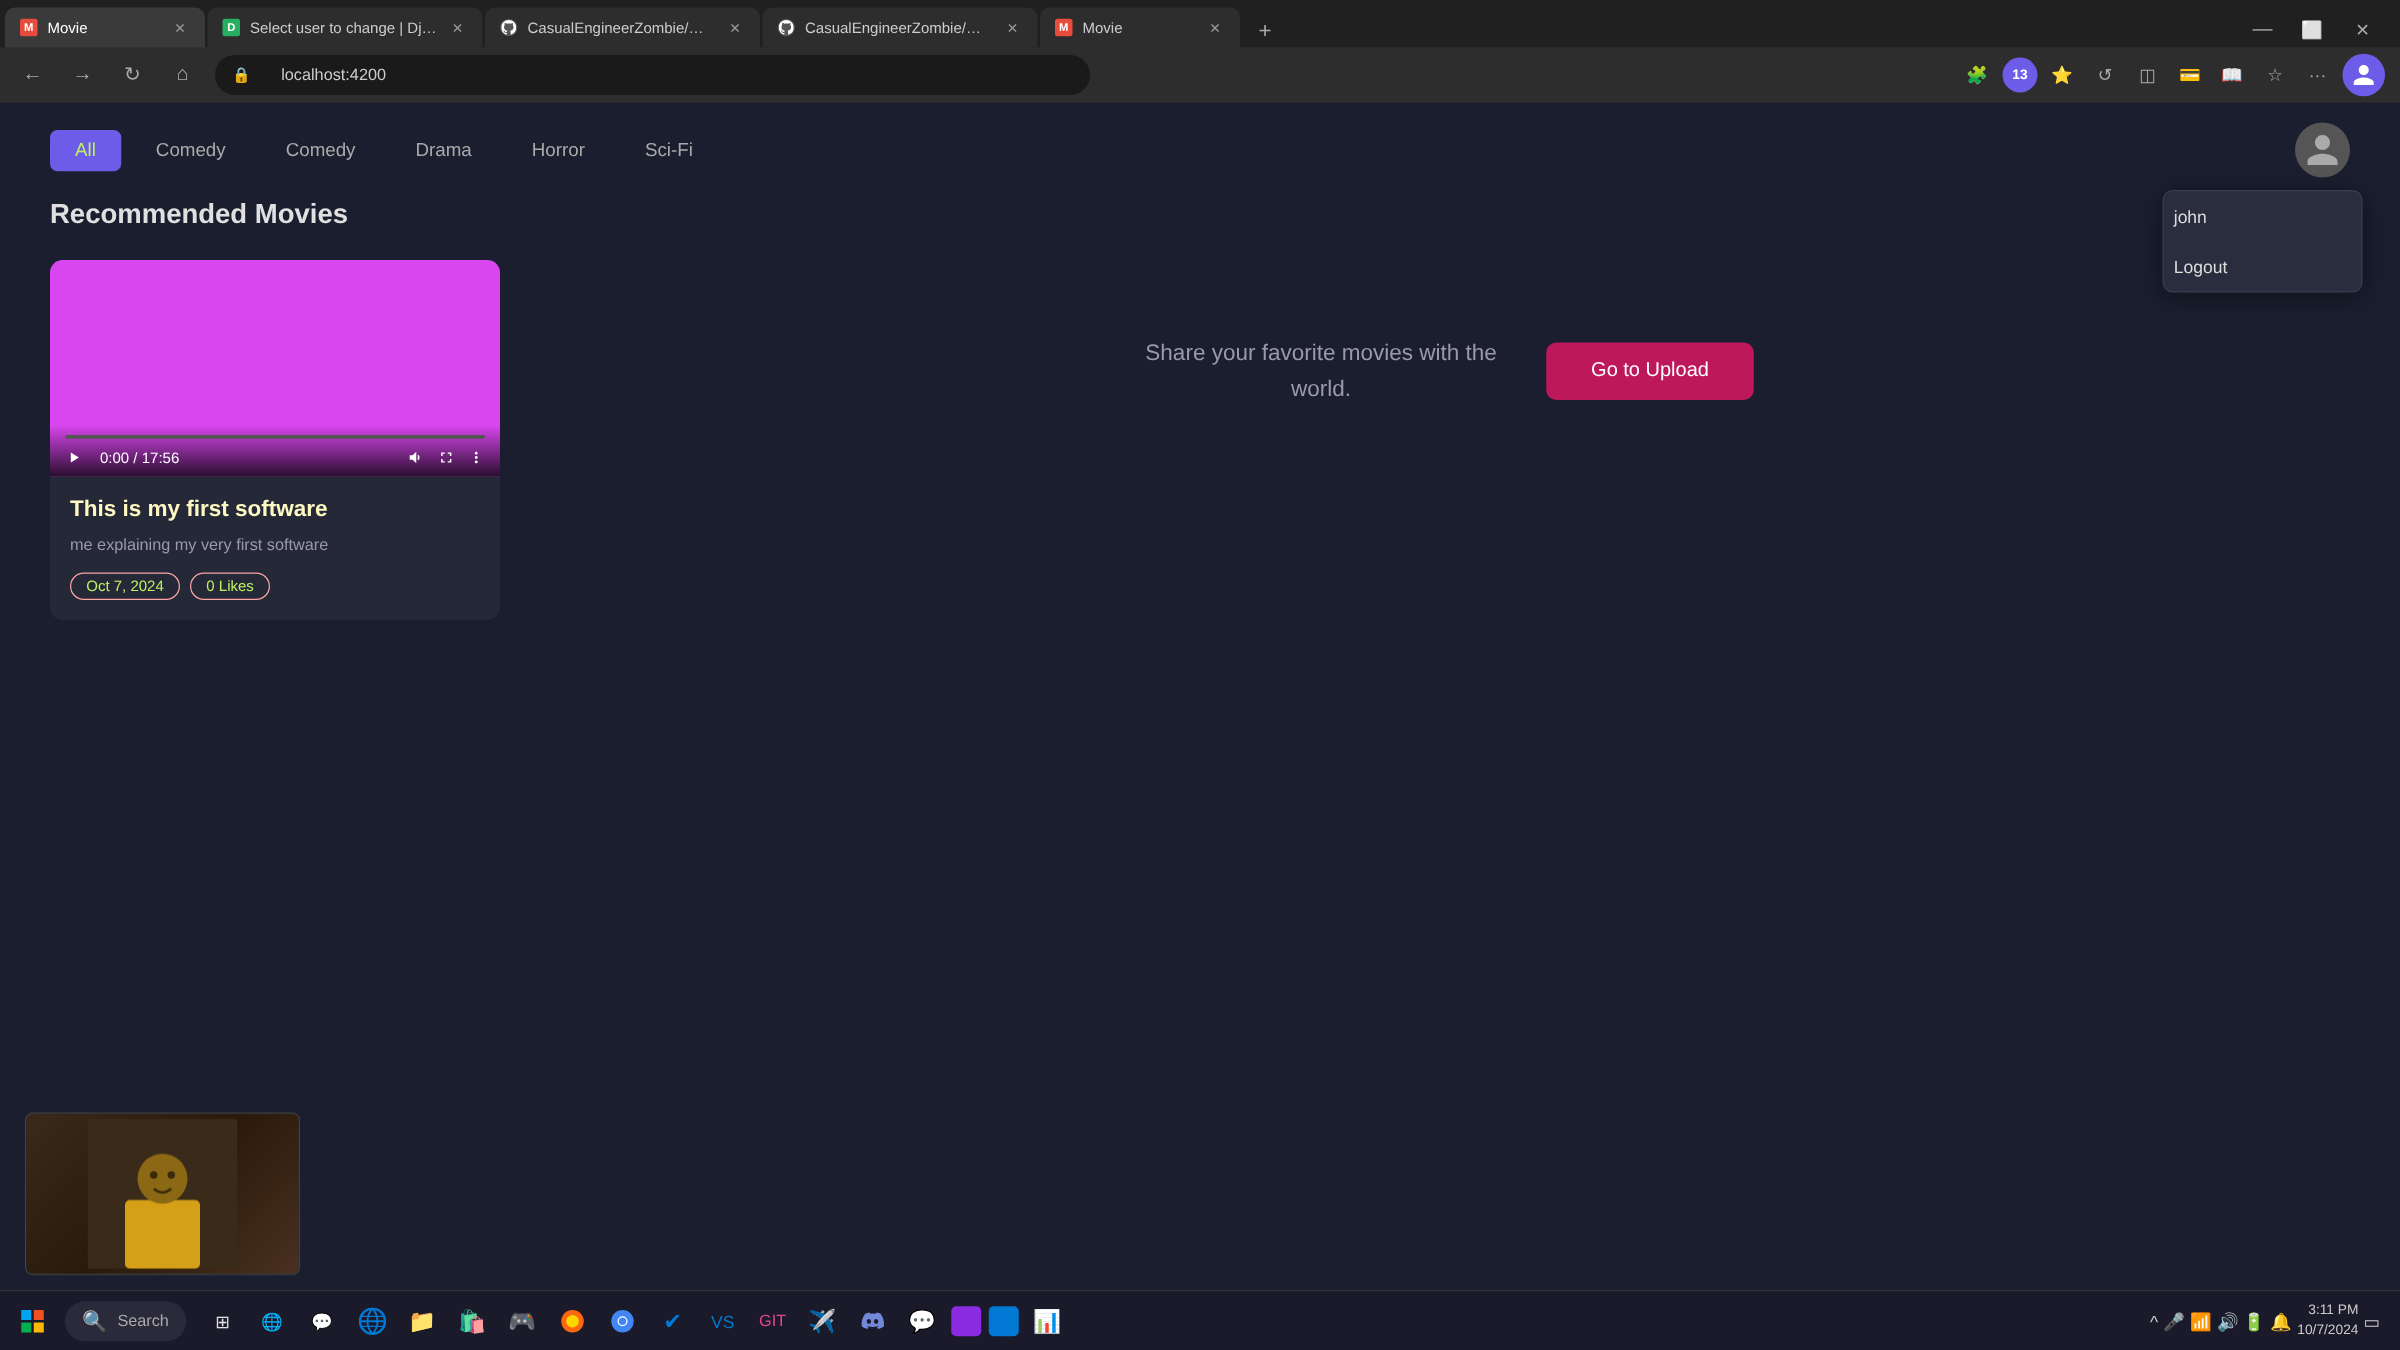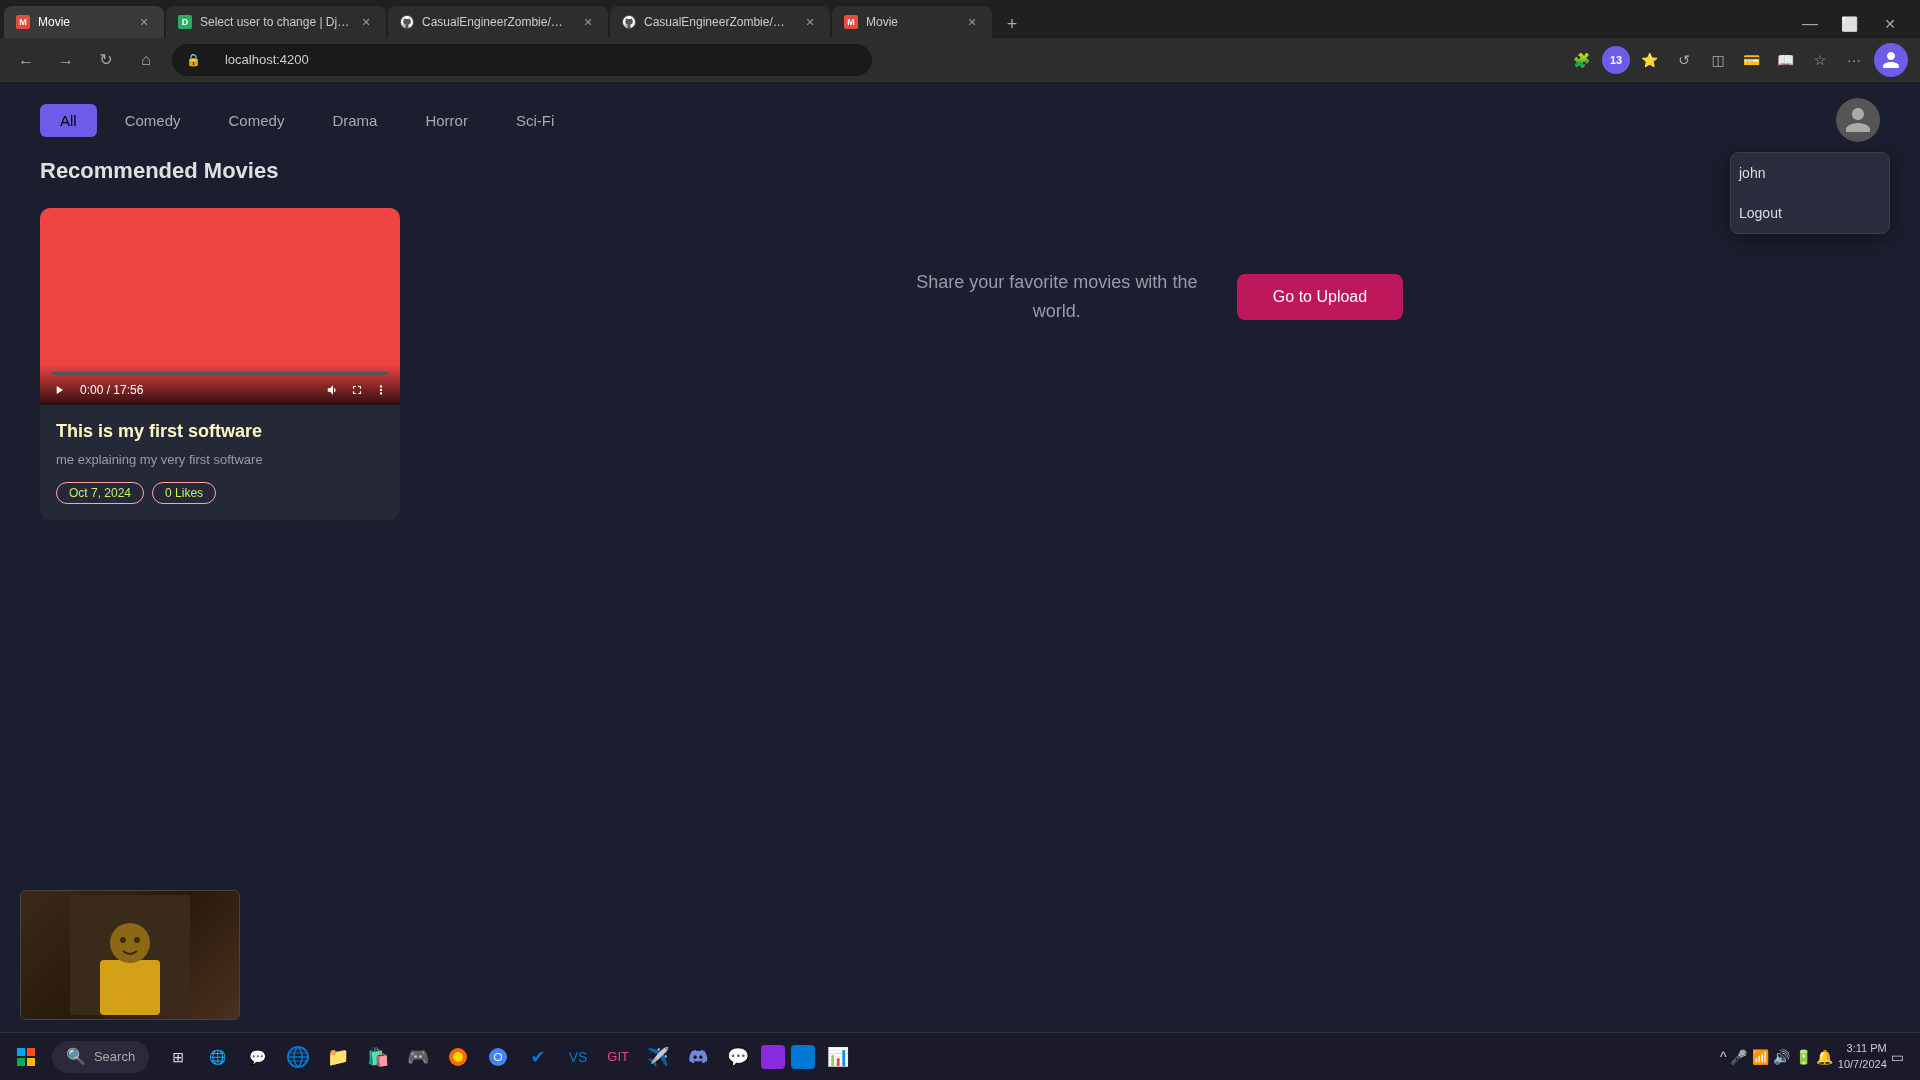--- a/index.html
+++ b/index.html
@@ -183,21 +183,21 @@
       padding: 8px 20px;
       border-radius: 6px;
       font-size: 15px;
       cursor: pointer;
       color: #aaa;
       transition: all 0.2s;
     }
 
     .nav-item.active {
       background: #6c5ce7;
-      color: #000000;
+      color: #bef264;
     }
 
     .nav-profile {
       margin-left: auto;
       width: 44px;
       height: 44px;
       border-radius: 50%;
       background: #555;
       display: flex;
       align-items: center;
@@ -254,22 +254,22 @@
     
     .movie-card {
       background: #252836;
       border-radius: 10px;
       overflow: hidden;
       width: 360px;
     }
 
     .video-player {
       width: 100%;
-      height: 197px;
-      background: #ef4444;
+      height: 173px;
+      background: #d946ef;
       position: relative;
       display: flex;
       flex-direction: column;
       justify-content: flex-end;
     }
 
     .video-controls {
       background: linear-gradient(transparent, rgba(0,0,0,0.8));
       padding: 8px 12px 8px;
     }

